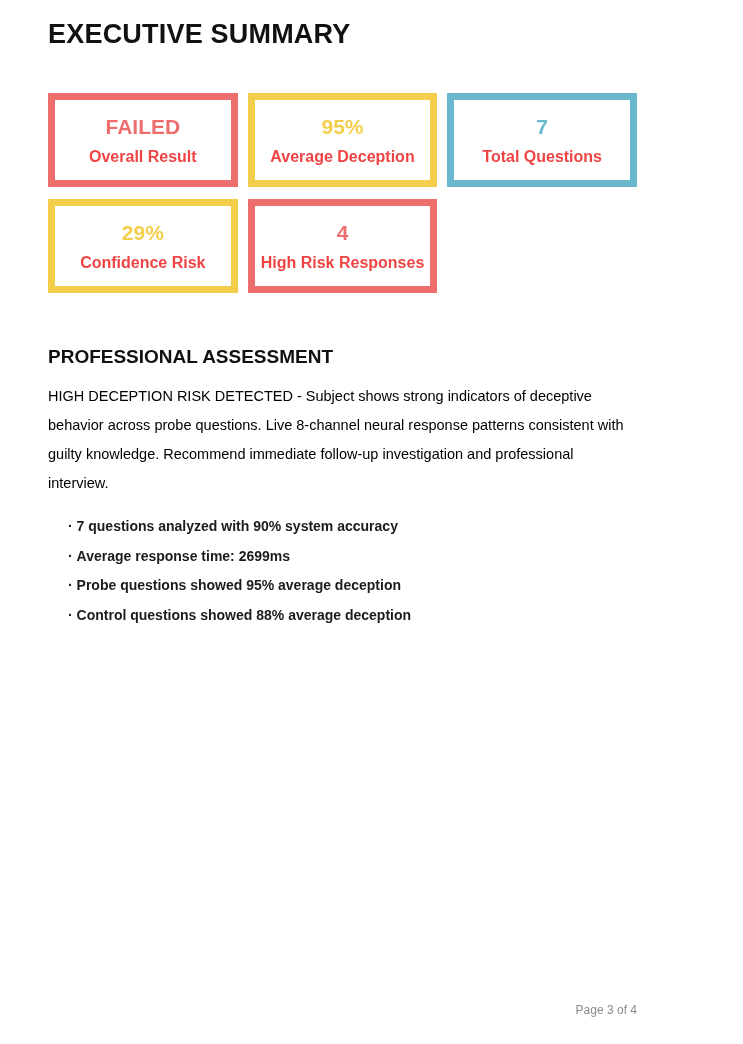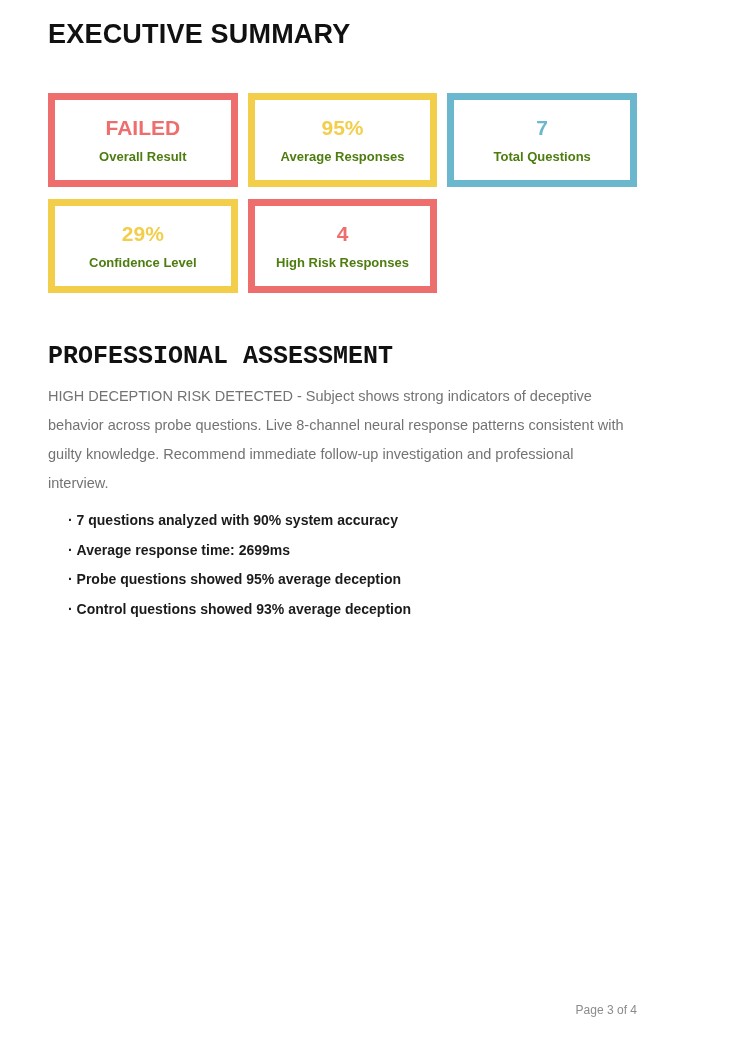--- a/index.html
+++ b/index.html
@@ -42,44 +42,43 @@
     justify-content: center;
     gap: 12px;
     text-align: center;
   }
   .stat-value {
     font-size: 21px;
     font-weight: bold;
     line-height: 1;
   }
   .stat-label {
-    font-size: 13px;
+    font-size: 16px;
     font-weight: bold;
-    color: #4d7c0f;
+    color: #ef4444;
     line-height: 1;
   }
   .section-heading {
-    font-size: 25px;
+    font-size: 19px;
     line-height: 24px;
     font-weight: bold;
     color: #111111;
-    font-family: Liberation Mono, monospace;
   }
   .assessment-heading { margin-top: 52px; }
   .assessment-body {
     margin-top: 13px;
     max-width: 655px;
     font-size: 14.5px;
     line-height: 29px;
     font-weight: normal;
-    color: #737373;
+    color: #000000;
   }
   .findings-heading { margin-top: 22px; }
   .findings-list {
-    margin-top: 8px;
+    margin-top: 14px;
     padding-left: 20px;
     list-style: none;
   }
   .finding-item {
     font-size: 14px;
     font-weight: bold;
     line-height: 29.5px;
     color: #1b1b1b;
   }
   .finding-item::before {
@@ -102,42 +101,42 @@
 
     <h1 class="page-title">EXECUTIVE SUMMARY</h1>
 
     <div class="stats-grid">
       <div class="stat-card" style="border-color: rgb(238, 110, 110);">
         <div class="stat-value" style="color: rgb(238, 110, 110);">FAILED</div>
         <div class="stat-label">Overall Result</div>
       </div>
       <div class="stat-card" style="border-color: rgb(242, 206, 75);">
         <div class="stat-value" style="color: rgb(242, 206, 75);">95%</div>
-        <div class="stat-label">Average Responses</div>
+        <div class="stat-label">Average Deception</div>
       </div>
       <div class="stat-card" style="border-color: rgb(107, 183, 206);">
         <div class="stat-value" style="color: rgb(107, 183, 206);">7</div>
         <div class="stat-label">Total Questions</div>
       </div>
       <div class="stat-card" style="border-color: rgb(242, 206, 75);">
         <div class="stat-value" style="color: rgb(242, 206, 75);">29%</div>
-        <div class="stat-label">Confidence Level</div>
+        <div class="stat-label">Confidence Risk</div>
       </div>
       <div class="stat-card" style="border-color: rgb(238, 110, 110);">
         <div class="stat-value" style="color: rgb(238, 110, 110);">4</div>
         <div class="stat-label">High Risk Responses</div>
       </div>
     </div>
 
     <h2 class="section-heading assessment-heading">PROFESSIONAL ASSESSMENT</h2>
     <p class="assessment-body">HIGH DECEPTION RISK DETECTED - Subject shows strong indicators of deceptive behavior across probe questions. Live 8-channel neural response patterns consistent with guilty knowledge. Recommend immediate follow-up investigation and professional interview.</p>
 
     <ul class="findings-list">
       <li class="finding-item">7 questions analyzed with 90% system accuracy</li>
       <li class="finding-item">Average response time: 2699ms</li>
       <li class="finding-item">Probe questions showed 95% average deception</li>
-      <li class="finding-item">Control questions showed 93% average deception</li>
+      <li class="finding-item">Control questions showed 88% average deception</li>
     </ul>
 
   </div>
 
   <div class="page-footer">Page 3 of 4</div>
 </div>
 
 </body></html>

